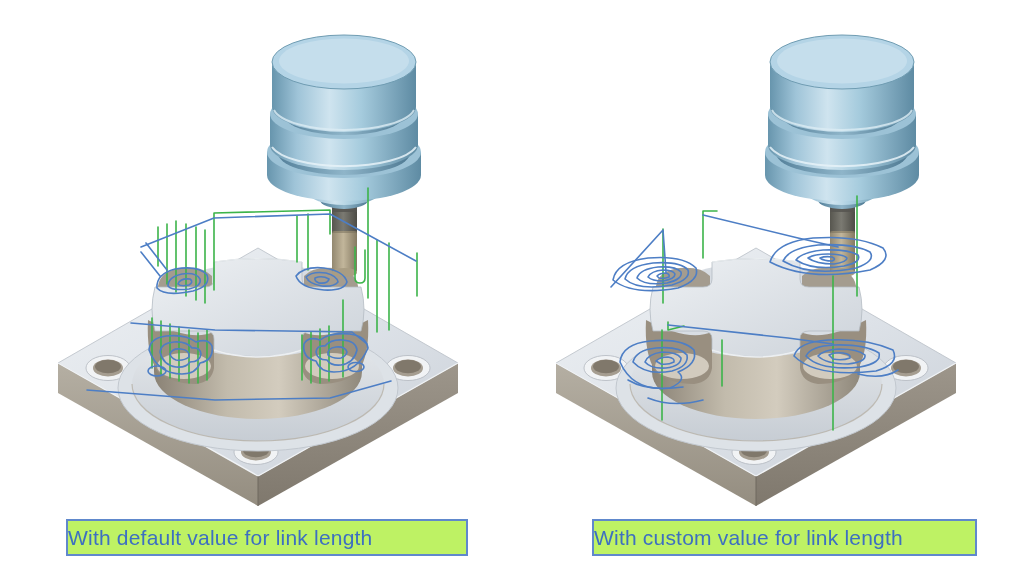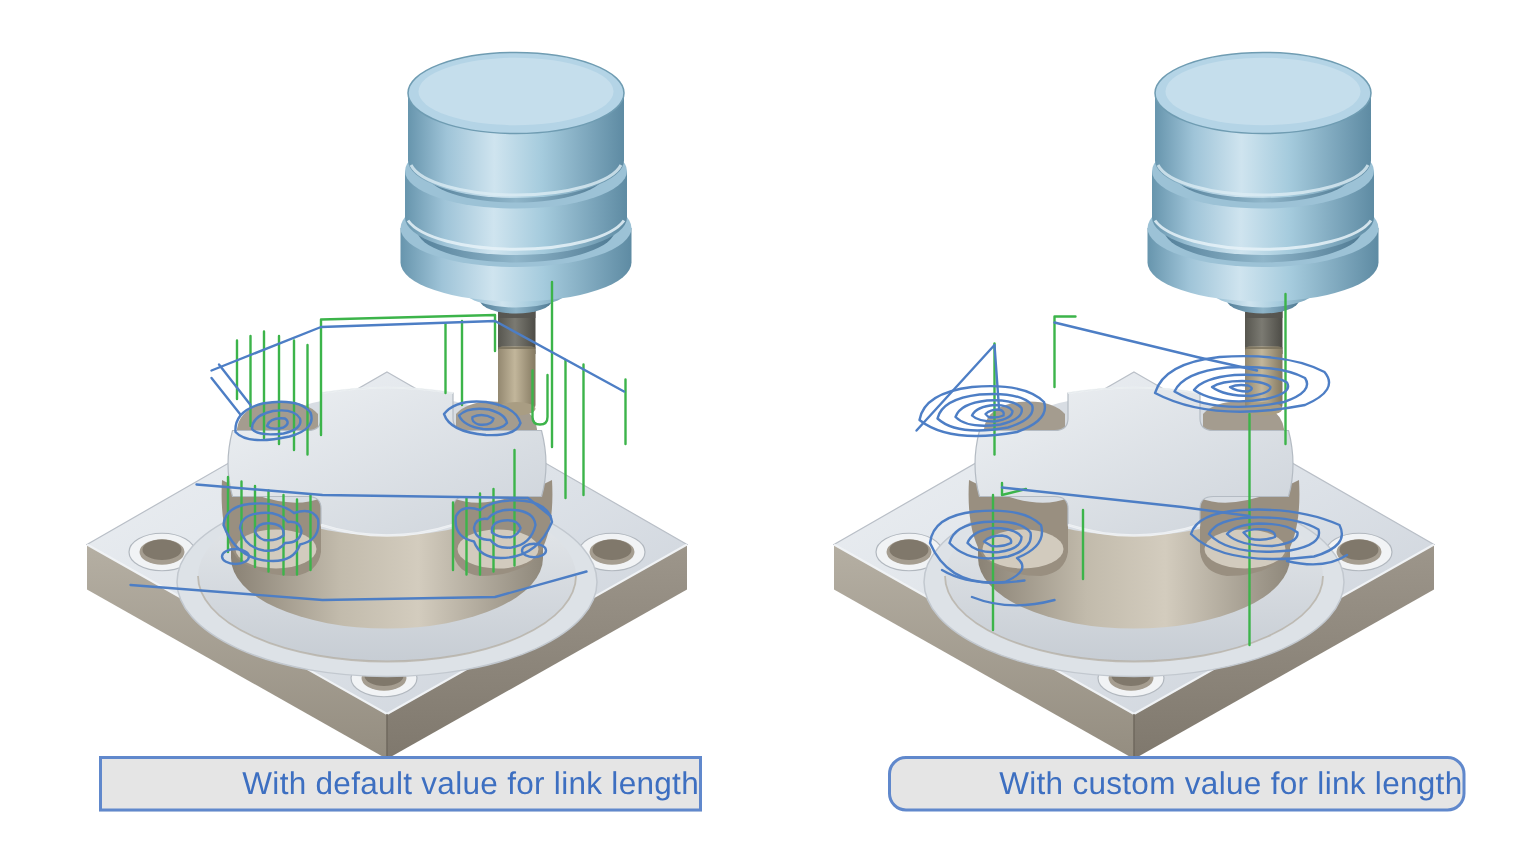--- a/index.html
+++ b/index.html
@@ -3,28 +3,28 @@
 <meta charset="utf-8">
 <style>
   html,body{margin:0;padding:0;}
   body{
     width:1024px;height:576px;position:relative;overflow:hidden;
     background:var(--background,#ffffff);
     font-family:"Liberation Sans", sans-serif;
   }
   .stage{position:absolute;left:0;top:0;width:1024px;height:512px;}
   .caption{
-    position:absolute;top:504px;height:33px;
+    position:absolute;top:519px;height:33px;
     border:2px solid var(--caption_border,#6088cc);
     color:var(--caption_text,#3d6fc1);
-    font-size:21px;line-height:33px;text-align:right;
-    letter-spacing:.2px;background:#e5e5e5;
+    font-size:21px;line-height:33px;text-align:left;
+    letter-spacing:.2px;background:#bef264;
   }
   .caption.left{left:66px;width:398px;}
-  .caption.right{left:592px;width:381px;border-radius:12px;}
+  .caption.right{left:592px;width:381px;}
   .tp-g,.tp-b{fill:none;stroke-width:1.6;stroke-linecap:round;stroke-linejoin:round;}
   .tp-g{stroke:var(--toolpath_green,#3cb44a);}
   .tp-b{stroke:var(--toolpath_blue,#4d7ec5);}
 </style>
 </head>
 <body>
 
 <svg class="stage" width="1024" height="512" viewBox="0 0 1024 512" xmlns="http://www.w3.org/2000/svg">
   <defs>
     <linearGradient id="gPlateTop" x1="0" y1="0" x2="1" y2="1">

